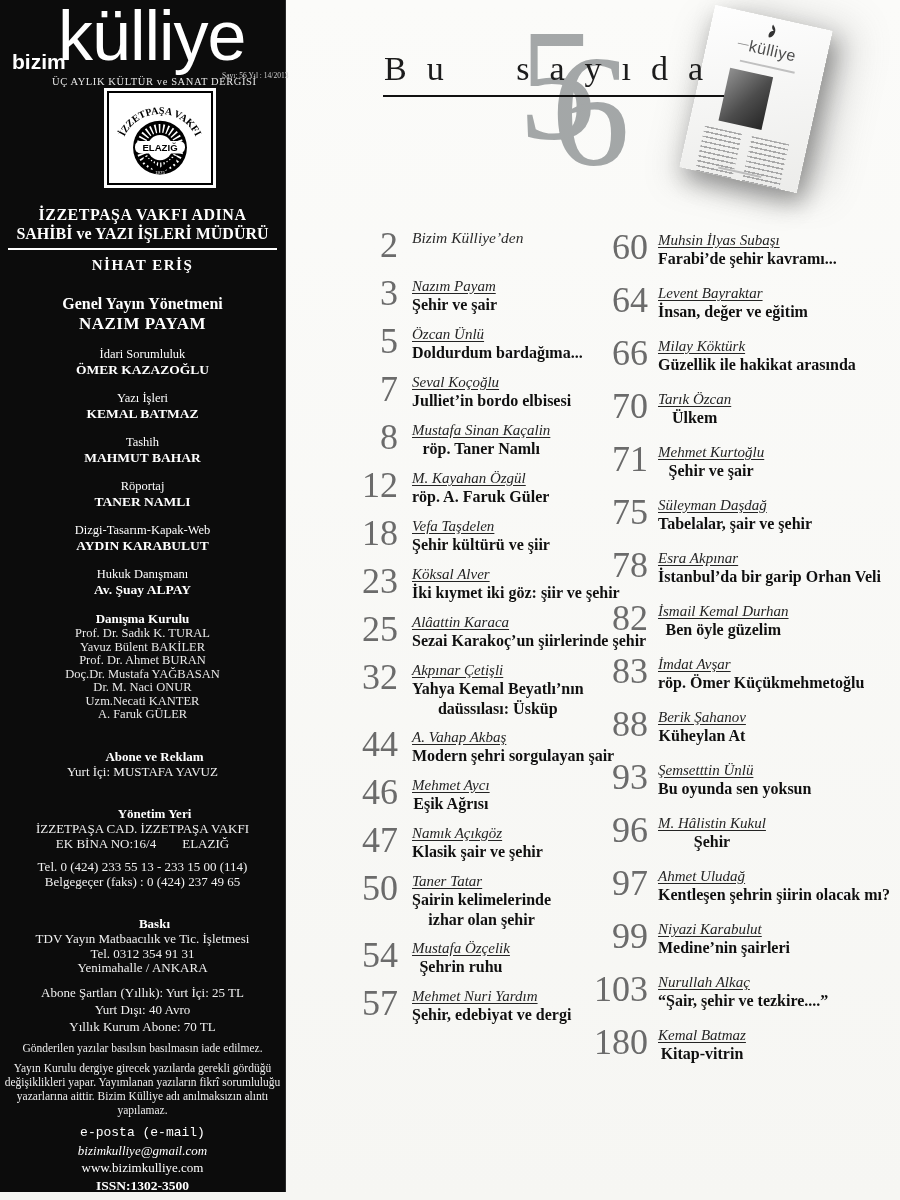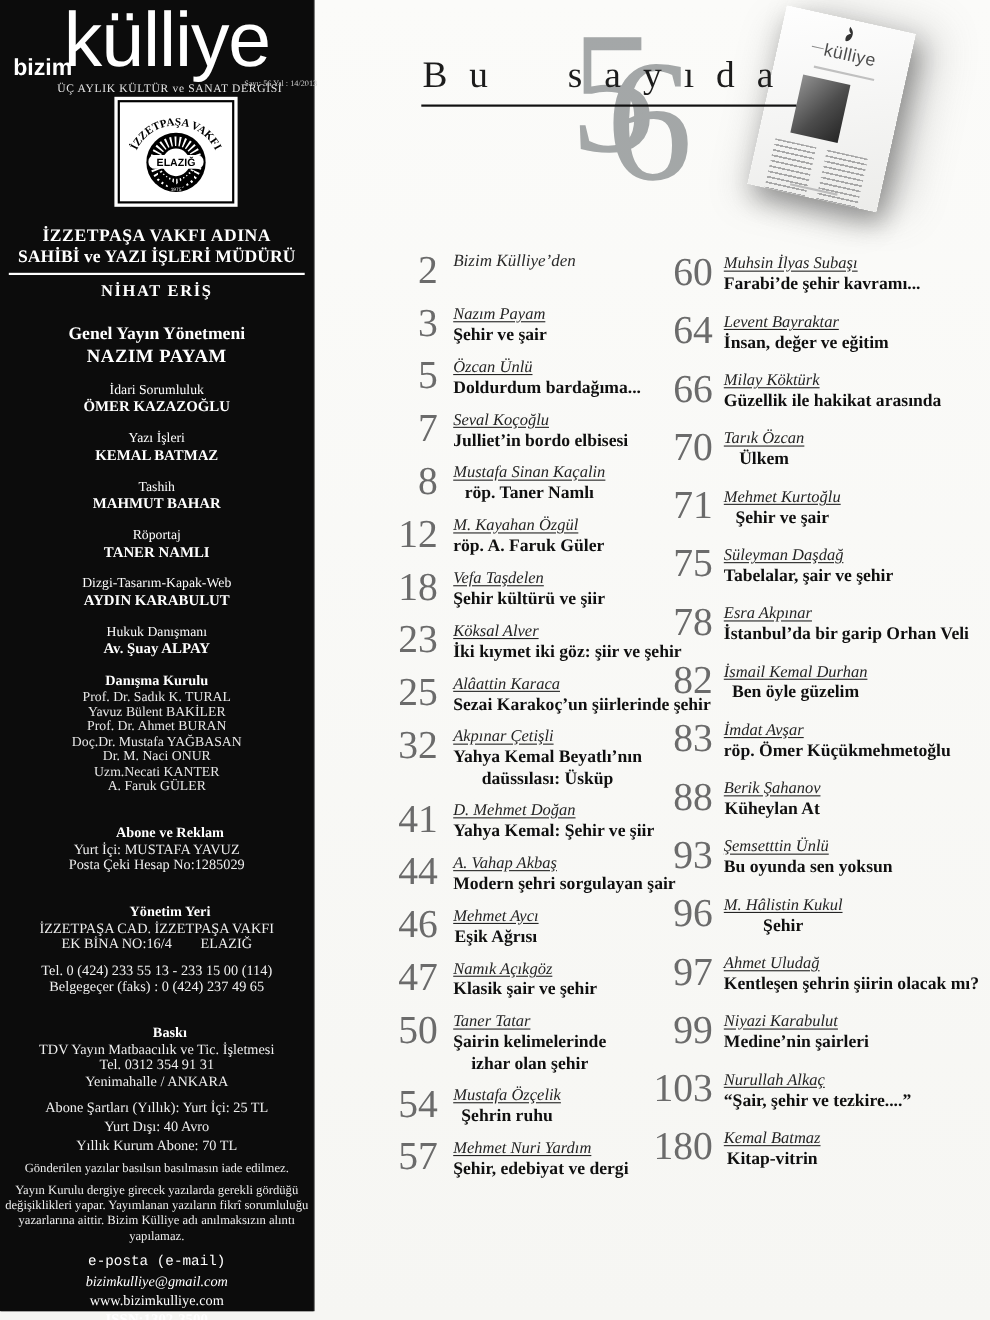--- a/index.html
+++ b/index.html
@@ -128,21 +128,20 @@
           <div class="adv-name">Prof. Dr. Ahmet BURAN</div>
           <div class="adv-name">Doç.Dr. Mustafa YAĞBASAN</div>
           <div class="adv-name">Dr. M. Naci ONUR</div>
           <div class="adv-name">Uzm.Necati KANTER</div>
           <div class="adv-name">A. Faruk GÜLER</div>
         </div>
 
       <div class="blk-title">Abone ve Reklam</div>
       <div>
           <div class="blk-line">Yurt İçi: MUSTAFA YAVUZ</div>
-          <div class="blk-line">Posta Çeki Hesap No:1285029</div>
         </div>
 
       <div class="blk-title">Yönetim Yeri</div>
       <div>
           <div class="blk-line">İZZETPAŞA CAD. İZZETPAŞA VAKFI</div>
           <div class="blk-line">EK BİNA NO:16/4&nbsp;&nbsp;&nbsp;&nbsp;&nbsp;&nbsp;&nbsp;&nbsp;ELAZIĞ</div>
         </div>
 
       <div class="mt8">
           <div class="plain-line">Tel.  0 (424) 233 55 13 - 233 15 00 (114)</div>
@@ -256,27 +255,20 @@
       </div>
       <div class="entry">
         <div class="num">32</div>
         <div class="ebody">
           <div class="author">Akpınar Çetişli</div>
           <div class="etitle">Yahya Kemal Beyatlı’nın</div>
           <div class="etitle">daüssılası: Üsküp</div>
         </div>
       </div>
       <div class="entry">
-        <div class="num">41</div>
-        <div class="ebody">
-          <div class="author">D. Mehmet Doğan</div>
-          <div class="etitle">Yahya Kemal: Şehir ve şiir</div>
-        </div>
-      </div>
-      <div class="entry">
         <div class="num">44</div>
         <div class="ebody">
           <div class="author">A. Vahap Akbaş</div>
           <div class="etitle">Modern şehri sorgulayan şair</div>
         </div>
       </div>
       <div class="entry">
         <div class="num">46</div>
         <div class="ebody">
           <div class="author">Mehmet Aycı</div>

